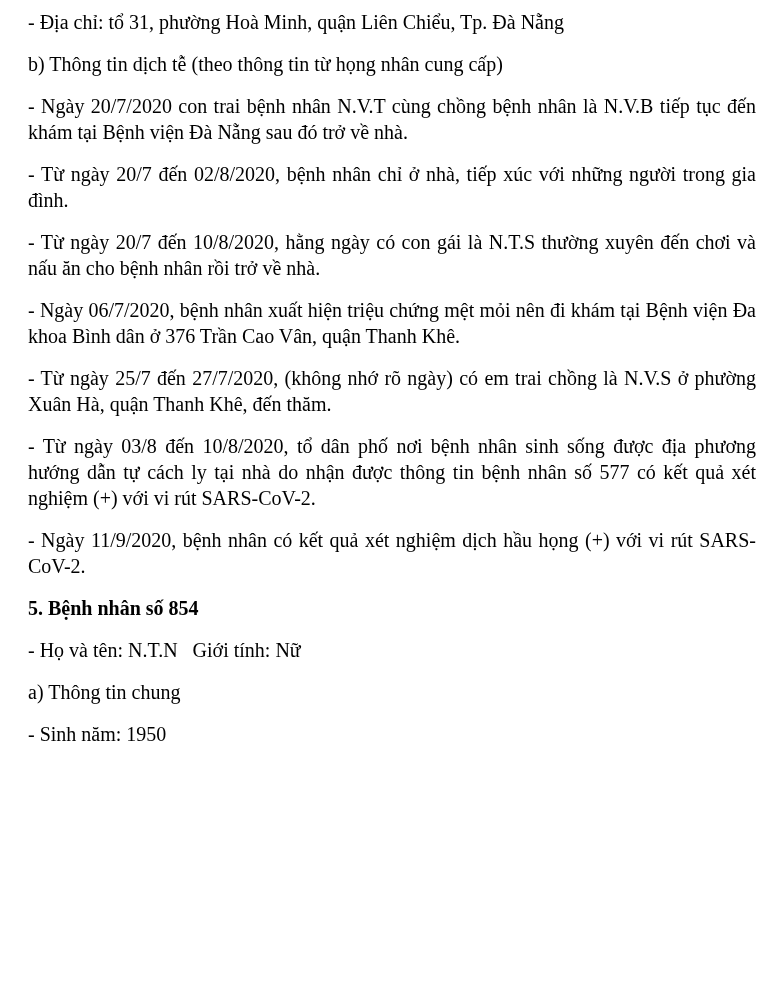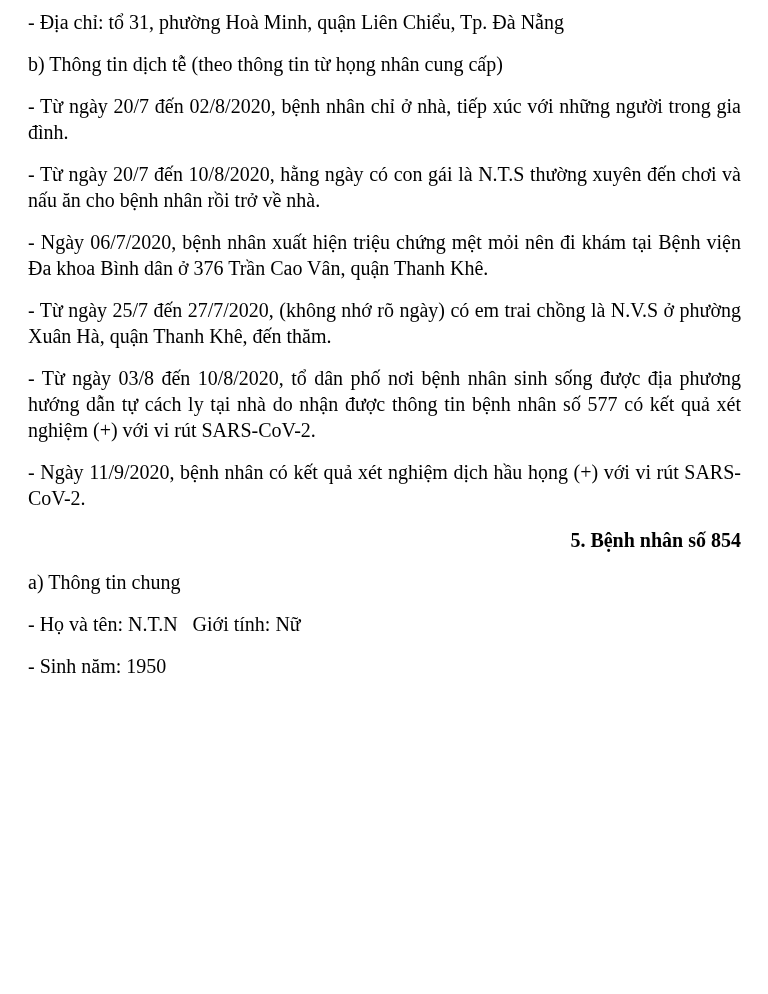--- a/index.html
+++ b/index.html
@@ -6,44 +6,45 @@
     margin: 0;
     padding: 0;
     background: #ffffff;
   }
   .page {
     box-sizing: border-box;
     width: 768px;
     height: 994px;
     background: #ffffff;
     color: #000000;
-    padding: 9px 27px 0 28px;
+    padding: 9px 12px 0 28px;
     font-family: "Liberation Serif", "DejaVu Serif", serif;
     font-size: 20px;
     line-height: 26px;
     overflow: hidden;
   }
   p.para {
     margin: 0 0 16px 0;
     text-align: justify;
   }
   p.para.heading {
     font-weight: bold;
-    text-align: right;
+    text-align: left;
   }
 </style>
 </head>
 <body>
 
 <div class="page">
   <p class="para">- Địa chỉ: tổ 31, phường Hoà Minh, quận Liên Chiểu, Tp. Đà Nẵng</p>
   <p class="para">b) Thông tin dịch tễ (theo thông tin từ họng nhân cung cấp)</p>
+  <p class="para">- Ngày 20/7/2020 con trai bệnh nhân N.V.T cùng chồng bệnh nhân là N.V.B tiếp tục đến khám tại Bệnh viện Đà Nẵng sau đó trở về nhà.</p>
   <p class="para">- Từ ngày 20/7 đến 02/8/2020, bệnh nhân chỉ ở nhà, tiếp xúc với những người trong gia đình.</p>
   <p class="para">- Từ ngày 20/7 đến 10/8/2020, hằng ngày có con gái là N.T.S thường xuyên đến chơi và nấu ăn cho bệnh nhân rồi trở về nhà.</p>
   <p class="para">- Ngày 06/7/2020, bệnh nhân xuất hiện triệu chứng mệt mỏi nên đi khám tại Bệnh viện Đa khoa Bình dân ở 376 Trần Cao Vân, quận Thanh Khê.</p>
   <p class="para">- Từ ngày 25/7 đến 27/7/2020, (không nhớ rõ ngày) có em trai chồng là N.V.S ở phường Xuân Hà, quận Thanh Khê, đến thăm.</p>
   <p class="para">- Từ ngày 03/8 đến 10/8/2020, tổ dân phố nơi bệnh nhân sinh sống được địa phương hướng dẫn tự cách ly tại nhà do nhận được thông tin bệnh nhân số 577 có kết quả xét nghiệm (+) với vi rút SARS-CoV-2.</p>
   <p class="para">- Ngày 11/9/2020, bệnh nhân có kết quả xét nghiệm dịch hầu họng (+) với vi rút SARS-CoV-2.</p>
   <p class="para heading">5. Bệnh nhân số 854</p>
+  <p class="para">- Họ và tên: N.T.N&nbsp;&nbsp;&nbsp;Giới tính: Nữ</p>
   <p class="para">a) Thông tin chung</p>
-  <p class="para">- Họ và tên: N.T.N&nbsp;&nbsp;&nbsp;Giới tính: Nữ</p>
   <p class="para">- Sinh năm: 1950</p>
 </div>
 
 </body></html>

